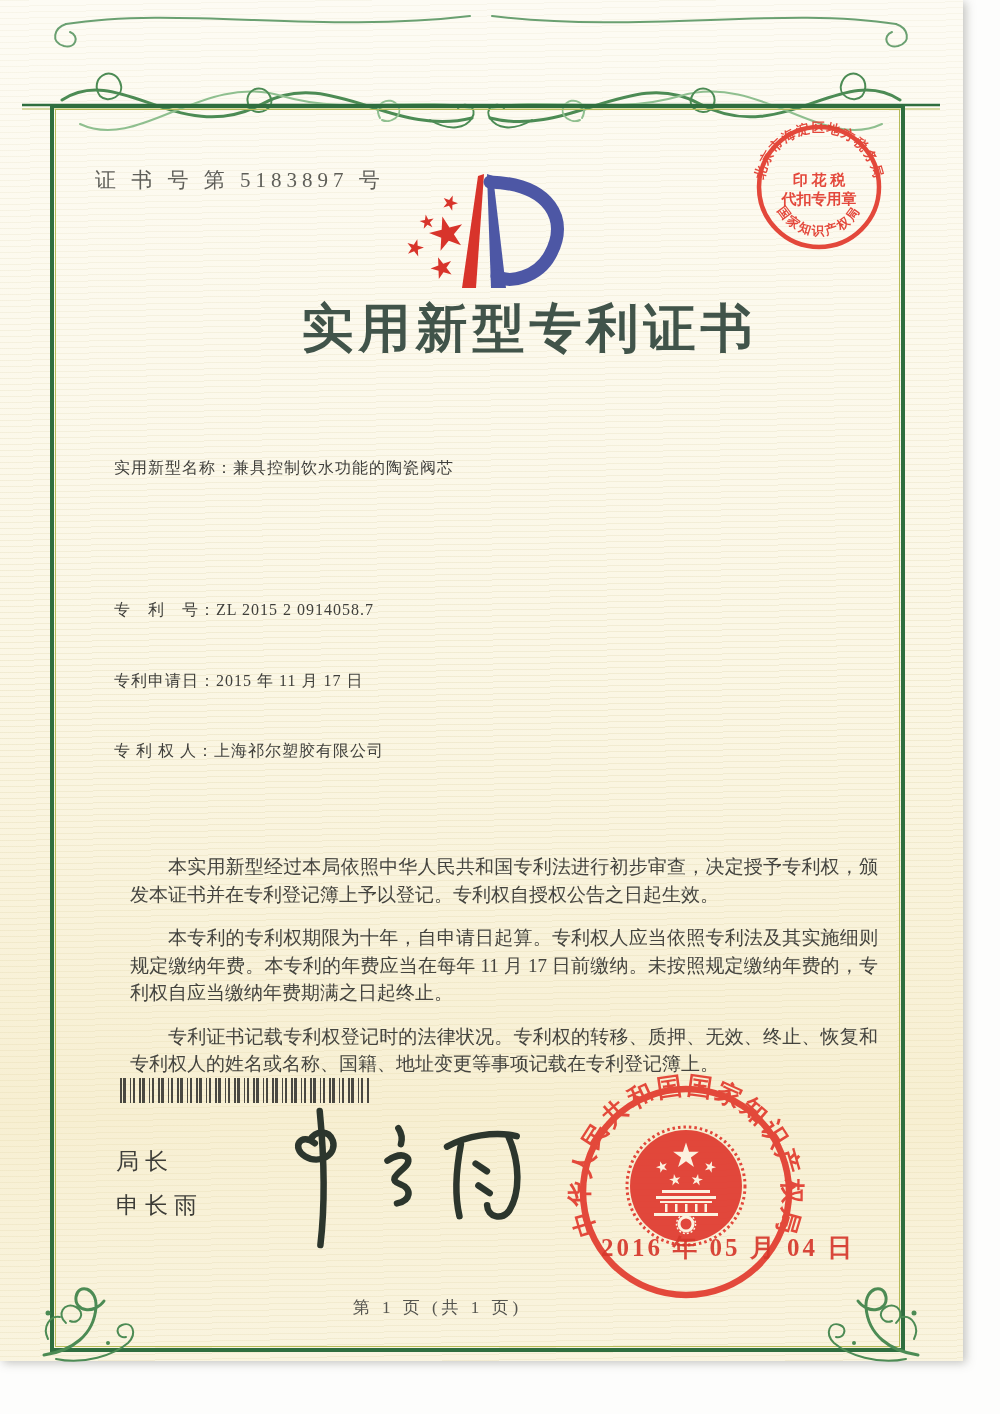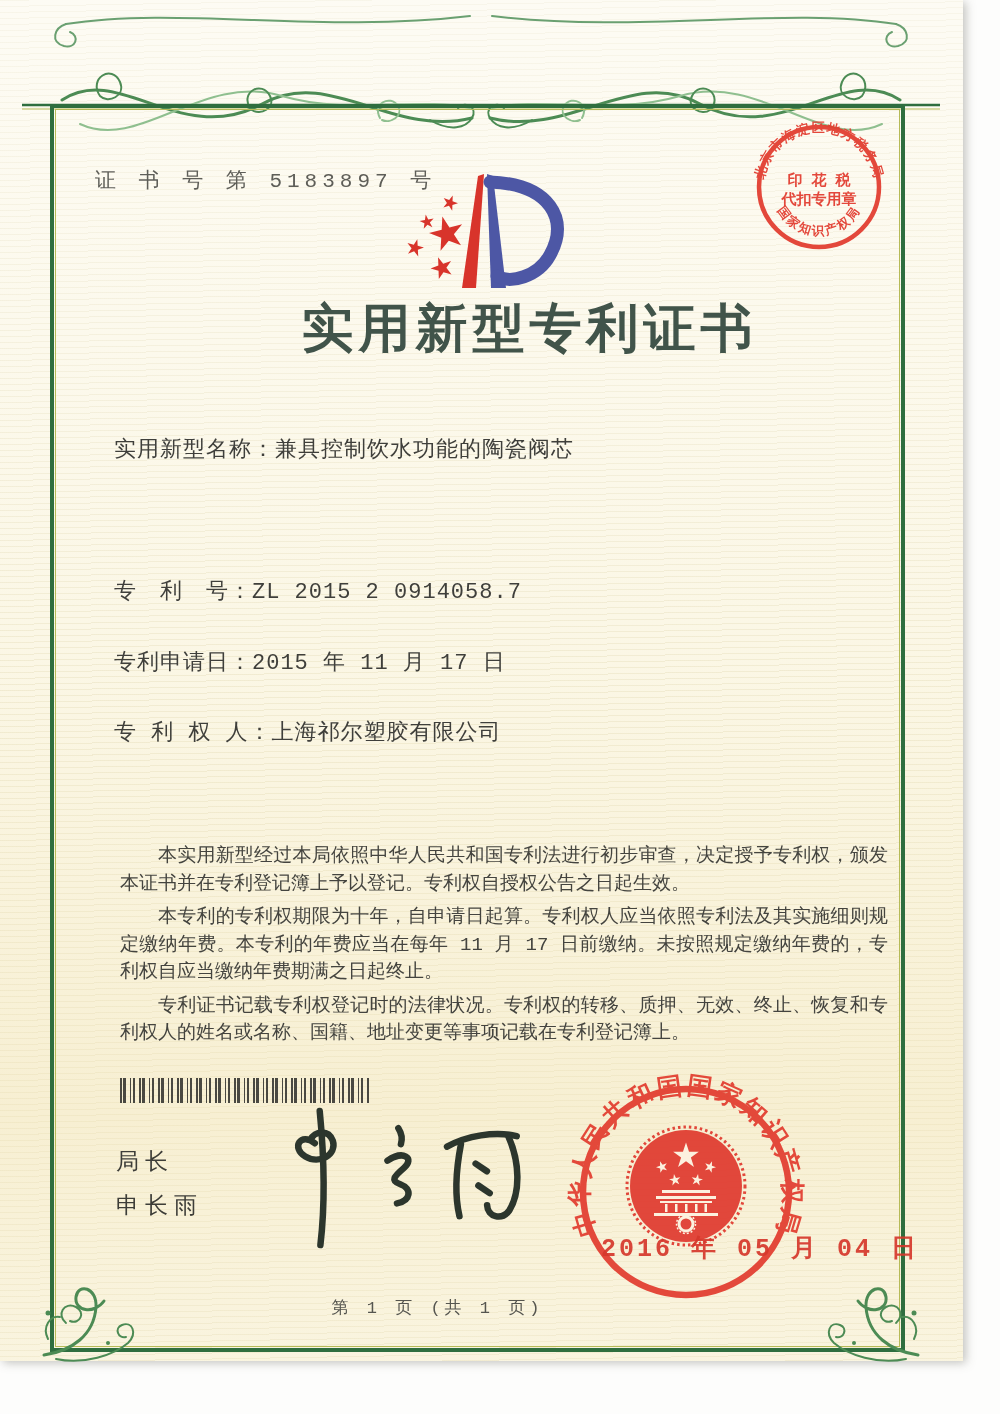--- a/index.html
+++ b/index.html
@@ -1,34 +1,34 @@
 <!DOCTYPE html>
 <html><head>
 <meta charset="utf-8">
 <style>
   html,body{margin:0;padding:0;background:#ffffff;}
   .stage{position:relative;width:1000px;height:1414px;background:#fdfdfc;overflow:hidden;
-         font-family:Liberation Mono, monospace;}
+         font-family:Liberation Serif, serif;}
   .paper{position:absolute;left:0;top:0;width:963px;height:1361px;
          background-color:#fbf7e6;
          background-image:
            linear-gradient(180deg, rgba(255,255,255,.55) 0%, rgba(250,244,220,.15) 50%, rgba(243,231,190,.5) 82%, rgba(247,239,211,.35) 100%),
            repeating-linear-gradient(179deg, rgba(208,196,144,.26) 0 1px, rgba(0,0,0,0) 1px 6px);
          box-shadow:3px 2px 9px rgba(90,90,80,.35);}
   .frame{position:absolute;left:50px;top:104px;width:855px;height:1248px;
          border:4px solid #2f6e3f;box-sizing:border-box;}
   .frame-inner{position:absolute;inset:1px;border:1px solid #b6ba57;}
   .abs{position:absolute;}
   .cert-no{left:95px;top:166px;font-size:21px;color:#5e5e58;letter-spacing:5px;}
   .title{left:50px;top:294px;width:959px;text-align:center;font-size:52px;font-weight:bold;
          color:#41544a;letter-spacing:5px;}
-  .frow{left:114px;font-size:22px;color:#3f3f3b;letter-spacing:1px;white-space:nowrap;}
+  .frow{left:114px;font-size:16px;color:#3f3f3b;letter-spacing:1px;white-space:nowrap;margin-top:24px;}
   .body-text{left:114px;top:837px;width:780px;font-size:19px;line-height:27.5px;
              color:#44443f;text-align:justify;}
-  .body-text p{margin:6px;text-indent:2em;}
+  .body-text p{margin:16px;text-indent:2em;}
   .barcode{left:120px;top:1078px;width:250px;height:25px;opacity:.85;
            background:repeating-linear-gradient(90deg,
              #2b2b28 0 2px, transparent 2px 3px,
              #2b2b28 3px 6px, transparent 6px 10px,
              #2b2b28 10px 11px, transparent 11px 13px,
              #2b2b28 13px 15px, transparent 15px 19px);}
   .signer{left:116px;font-size:23px;color:#3d3d38;letter-spacing:6px;}
   .seal-date{left:601px;top:1231px;font-size:25px;color:#d6382c;letter-spacing:3px;
              font-weight:bold;opacity:.92;z-index:6;}
   .footer{left:10px;top:1296px;width:855px;text-align:center;font-size:17px;

